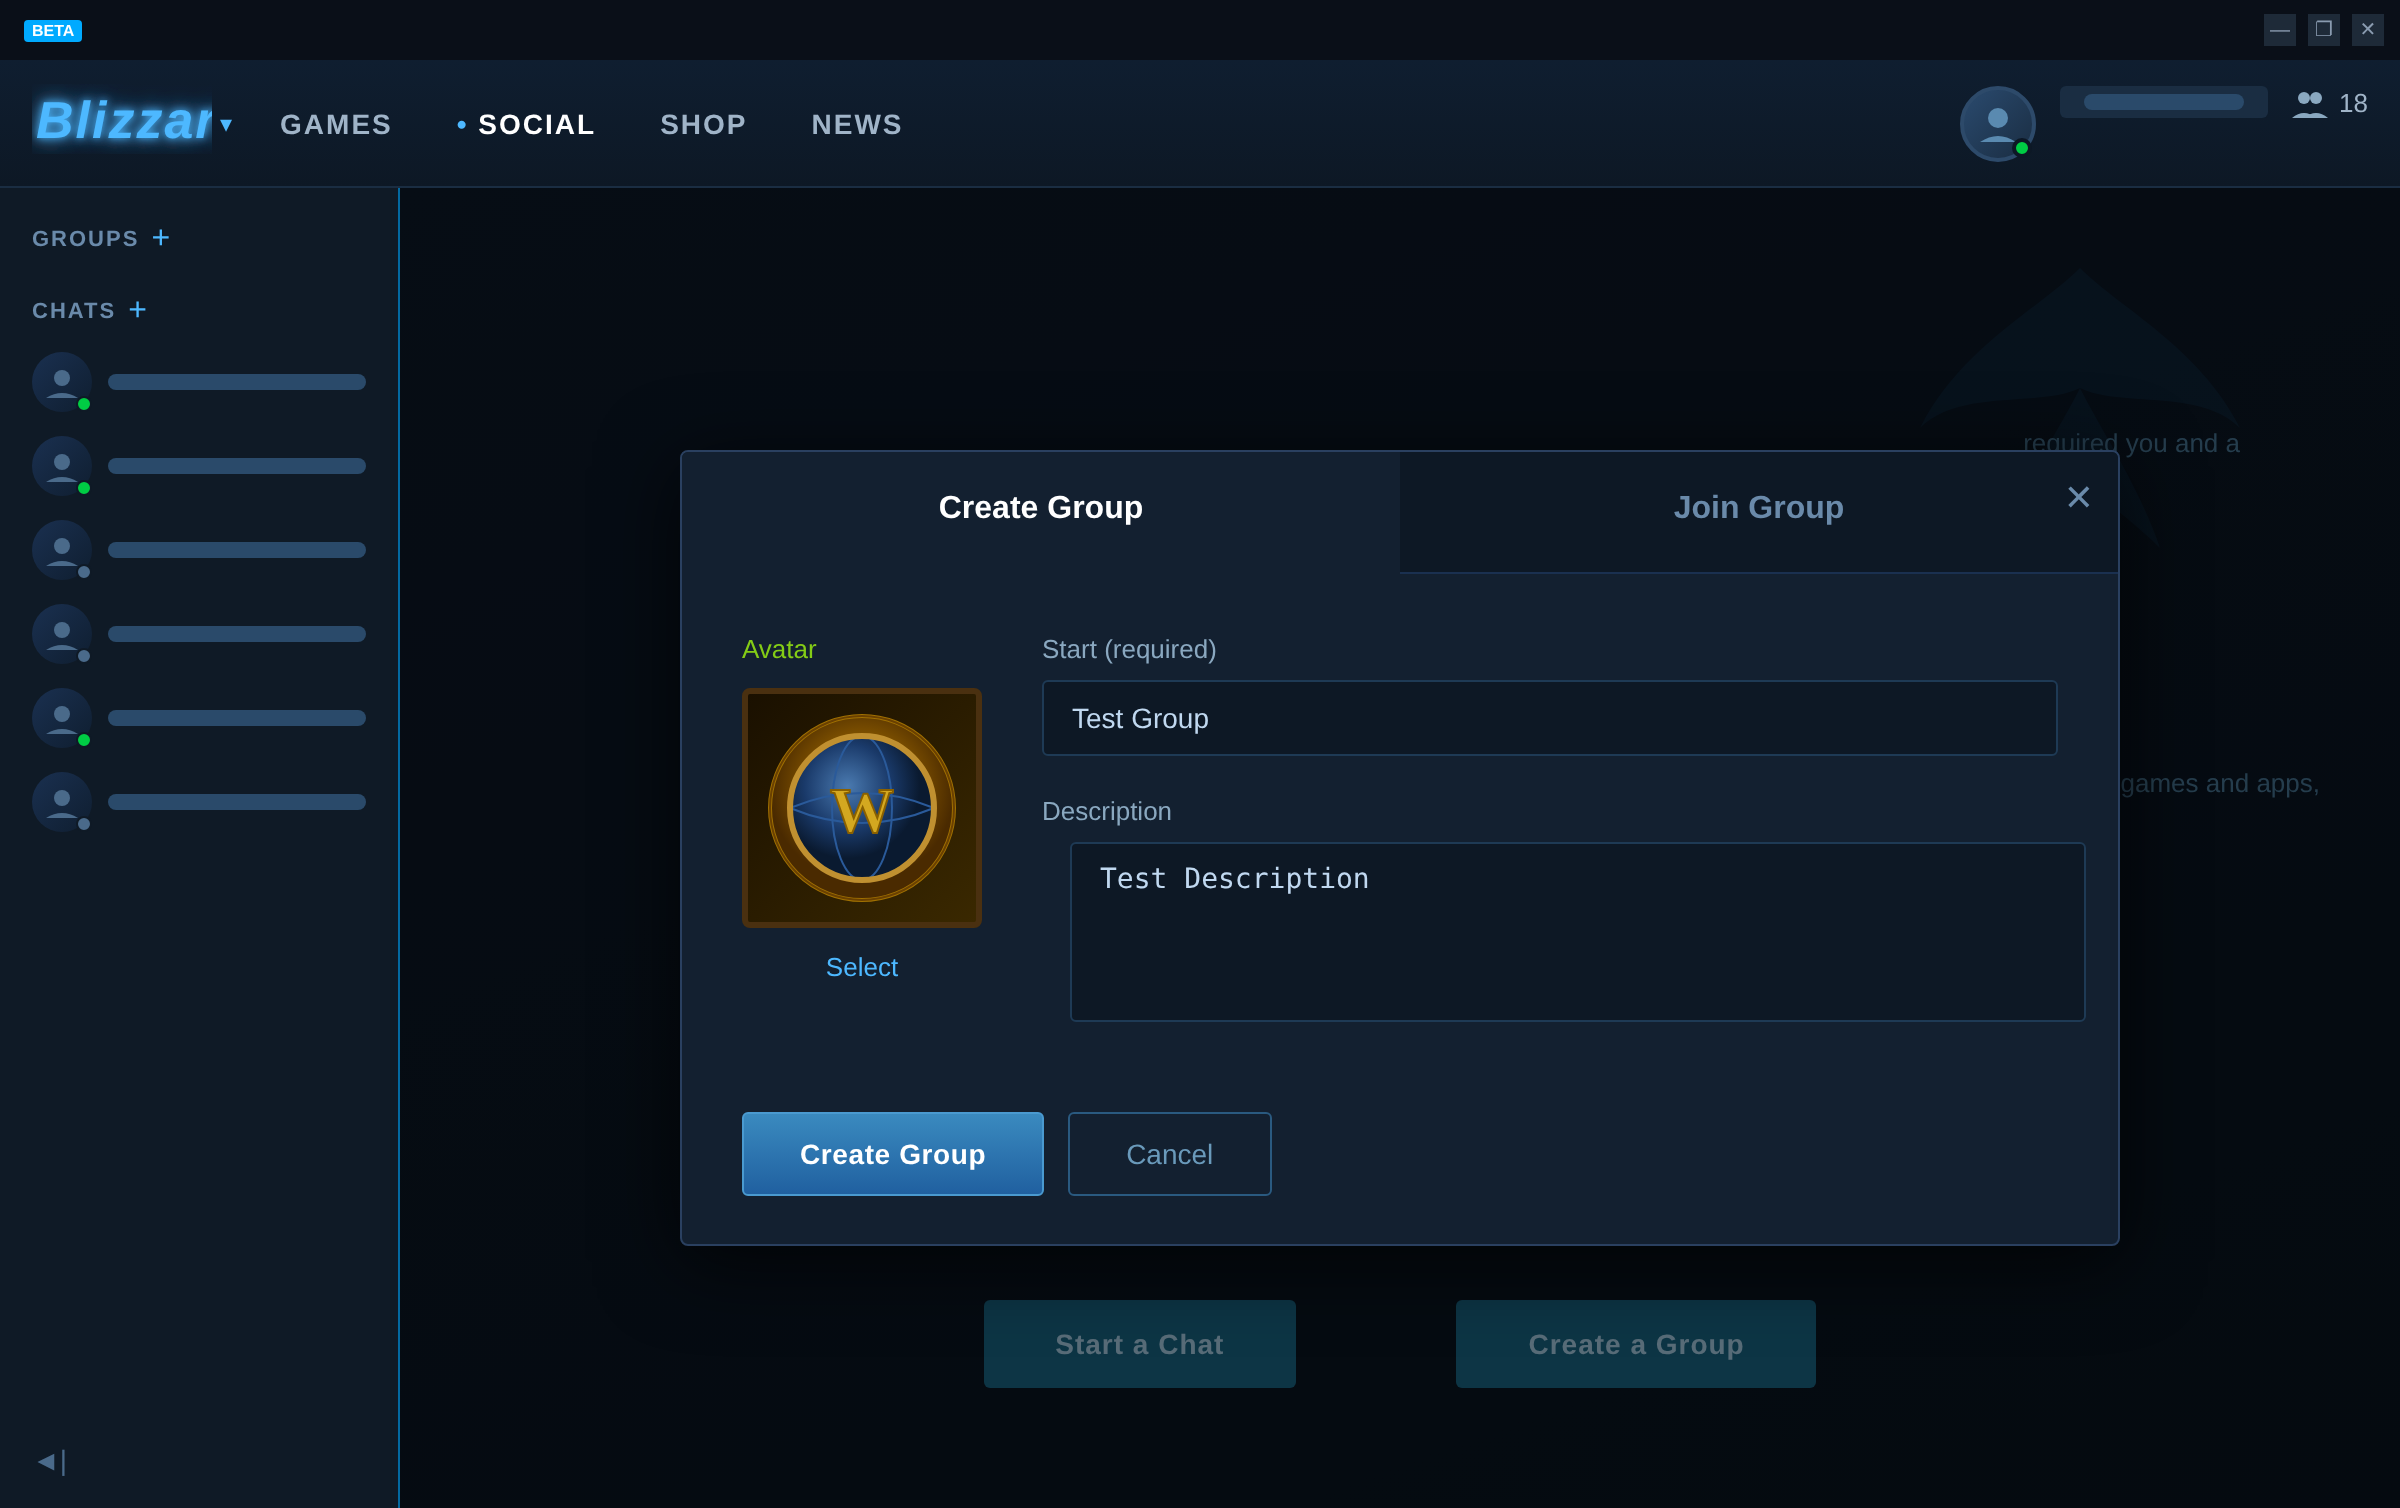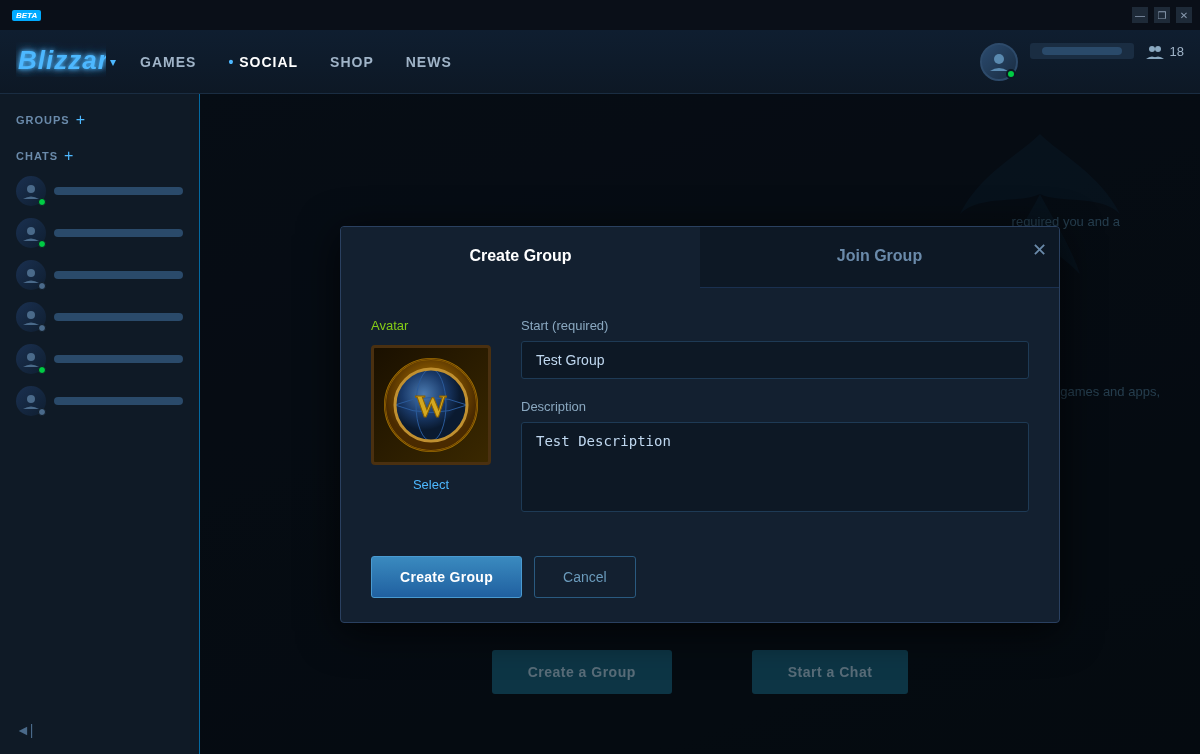--- a/index.html
+++ b/index.html
@@ -376,20 +376,21 @@
       width: 100%;
       background: #0d1825;
       border: 1px solid #1e3a55;
       border-radius: 3px;
       padding: 10px 14px;
       color: #c0d8f0;
       font-size: 14px;
       outline: none;
       resize: none;
       height: 90px;
+      margin-left: 14px;
     }
 
     
     .dialog-footer {
       padding: 16px 30px 24px;
       display: flex;
       gap: 12px;
     }
     .btn-primary {
       background: linear-gradient(180deg, #3a8abf 0%, #2060a0 100%);
@@ -415,21 +416,21 @@
 
     
     .person-icon {
       fill: #4a6a8a;
     }
   </style>
 </head>
 <body>
 
 <div class="title-bar">
-  <span style="background:#00aaff;color:white;font-size:8px;font-weight:bold;padding:1px 4px;border-radius:2px;margin-right:auto;margin-left:4px;font-style:italic;">BETA</span>
+  <span style="background:#00aaff;color:white;font-size:8px;font-weight:bold;padding:1px 4px;border-radius:2px;margin-right:auto;margin-left:4px;">BETA</span>
   <button class="title-bar-btn">—</button>
   <button class="title-bar-btn">❐</button>
   <button class="title-bar-btn">✕</button>
 </div>
 
 <div class="top-nav">
   <div class="logo-area">
     <span class="logo-text">
       <svg width="90" height="36" viewBox="0 0 90 36">
         <text x="2" y="28" font-family="Arial Black, Arial" font-size="26" font-weight="900" font-style="italic" fill="#4db8ff" filter="url(#glow)">Blizzard</text>
@@ -565,22 +566,22 @@
       <span>required you and a</span>
     </div>
     <div style="position:absolute; right:40px; top:290px; color:#4a7a9a; font-size:13px;">
       <span>ard games and apps,</span>
     </div>
     <div style="position:absolute; left:260px; bottom:180px; color:#4a7a9a; font-size:13px;">
       <span>Blizzard friends.</span>
     </div>
 
     <div class="bottom-actions">
+      <button class="action-btn">Start a Chat</button>
       <button class="action-btn">Create a Group</button>
-      <button class="action-btn">Start a Chat</button>
     </div>
 
     <div class="modal-overlay">
       <div class="dialog" style="position:relative;">
 
         <button class="dialog-close">✕</button>
 
         <div class="dialog-tabs">
           <div class="dialog-tab active">Create Group</div>
           <div class="dialog-tab">Join Group</div>

